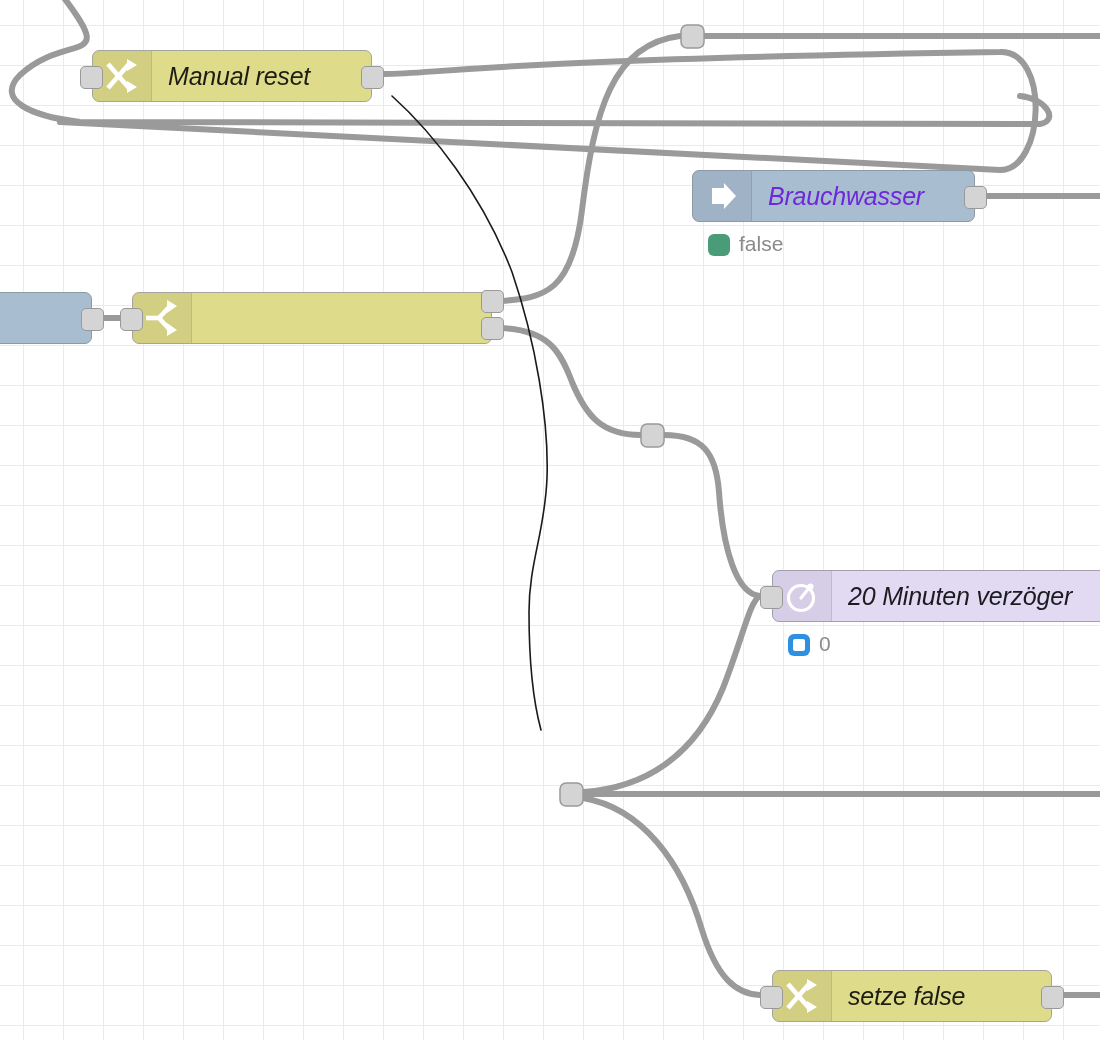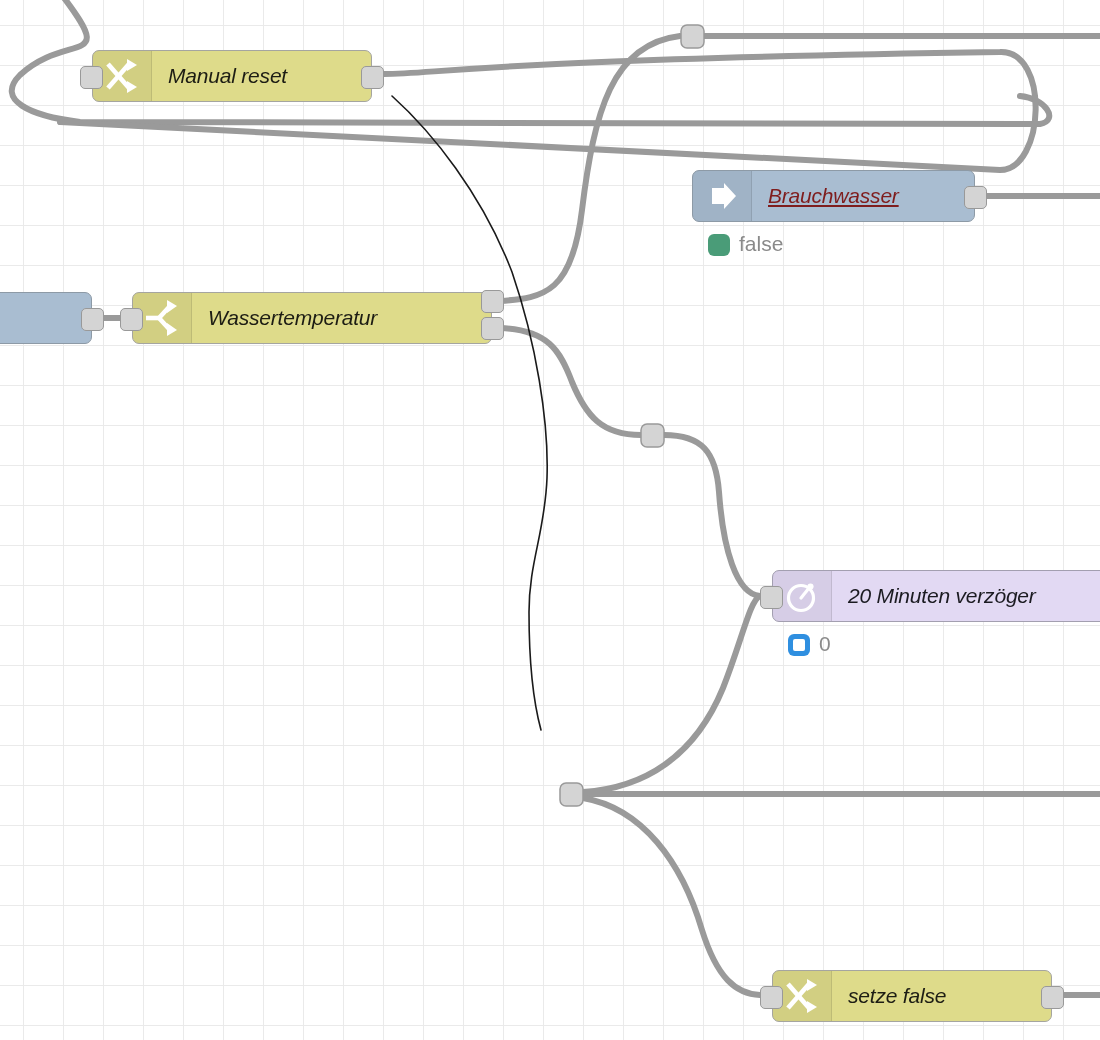--- a/index.html
+++ b/index.html
@@ -64,30 +64,30 @@
     justify-content: center;
     background: rgba(0,0,0,0.05);
     border-right: 1px solid rgba(0,0,0,0.10);
   }
   .node-label {
     flex: 1 1 auto;
     display: flex;
     align-items: center;
     padding: 0 16px;
     font-style: italic;
-    font-size: 21px;
+    font-size: 25px;
     color: #1c1c1c;
     white-space: nowrap;
     overflow: hidden;
     letter-spacing: -0.2px;
   }
   .node.yellow { background: #dedb8a; }
   .node.yellow .node-label { color: #1d1d14; }
   .node.blue   { background: #a9bdd1; border-color: #8d9aa6;}
-  .node.blue .node-label { color: #7f1d1d; text-decoration: underline; }
+  .node.blue .node-label { color: #6d28d9; }
   .node.purple { background: #e2d9f3; border-color: #a39fb0; }
   .node.purple .node-label { color: #1b1b21; }
 
   
   .port {
     position: absolute;
     width: 23px; height: 23px;
     border-radius: 5px;
     background: #d4d4d4;
     border: 1.5px solid #999999;
@@ -198,21 +198,20 @@
       <svg class="icon-svg" width="38" height="38" viewBox="0 0 38 38" aria-hidden="true">
         <g fill="none" stroke="#ffffff" stroke-width="4.6" stroke-linecap="butt">
           <path d="M3 19 L16 19"></path>
           <path d="M16 19 L27 7"></path>
           <path d="M16 19 L27 31"></path>
         </g>
         <path d="M24 1 L34 7 L24 14 Z" fill="#ffffff"></path>
         <path d="M24 24 L34 31 L24 37 Z" fill="#ffffff"></path>
       </svg>
     </div>
-    <div class="node-label">Wassertemperatur</div>
     <div class="port in" style="top:15px;"></div>
     <div class="port out" style="top:-3px;"></div>
     <div class="port out" style="top:24px;"></div>
   </div>
 
   <div class="node purple" style="left:772px; top:570px; width:340px;">
     <div class="node-icon-box">
       <svg class="icon-svg" width="36" height="36" viewBox="0 0 36 36" aria-hidden="true">
         <circle cx="17" cy="20" r="12.5" fill="none" stroke="#ffffff" stroke-width="3.2"></circle>
         <path d="M17 20 L25 10" fill="none" stroke="#ffffff" stroke-width="3.2" stroke-linecap="round"></path>

